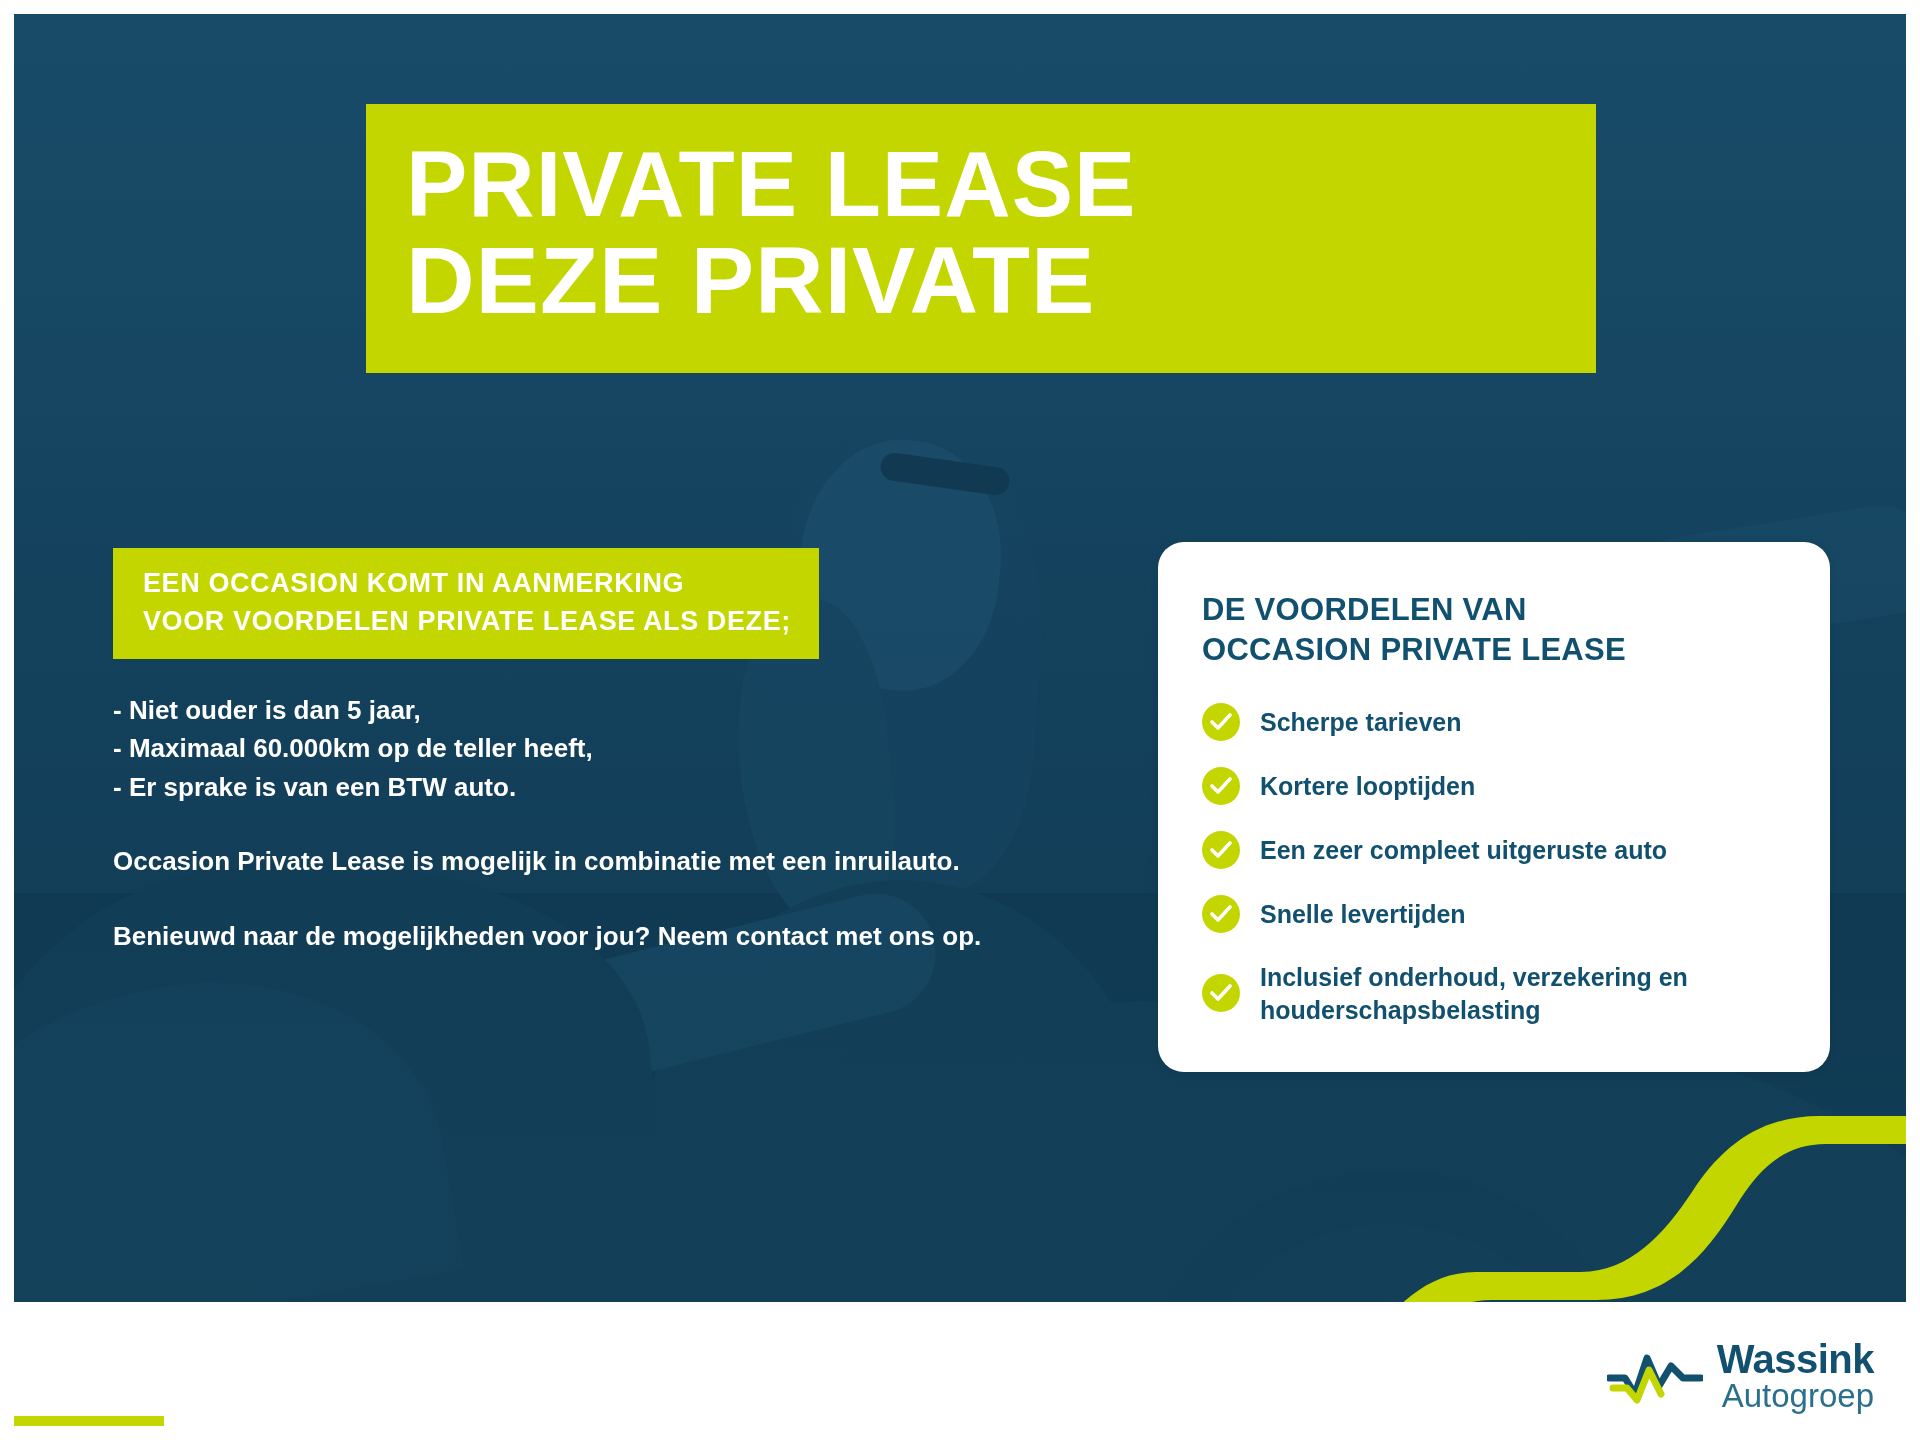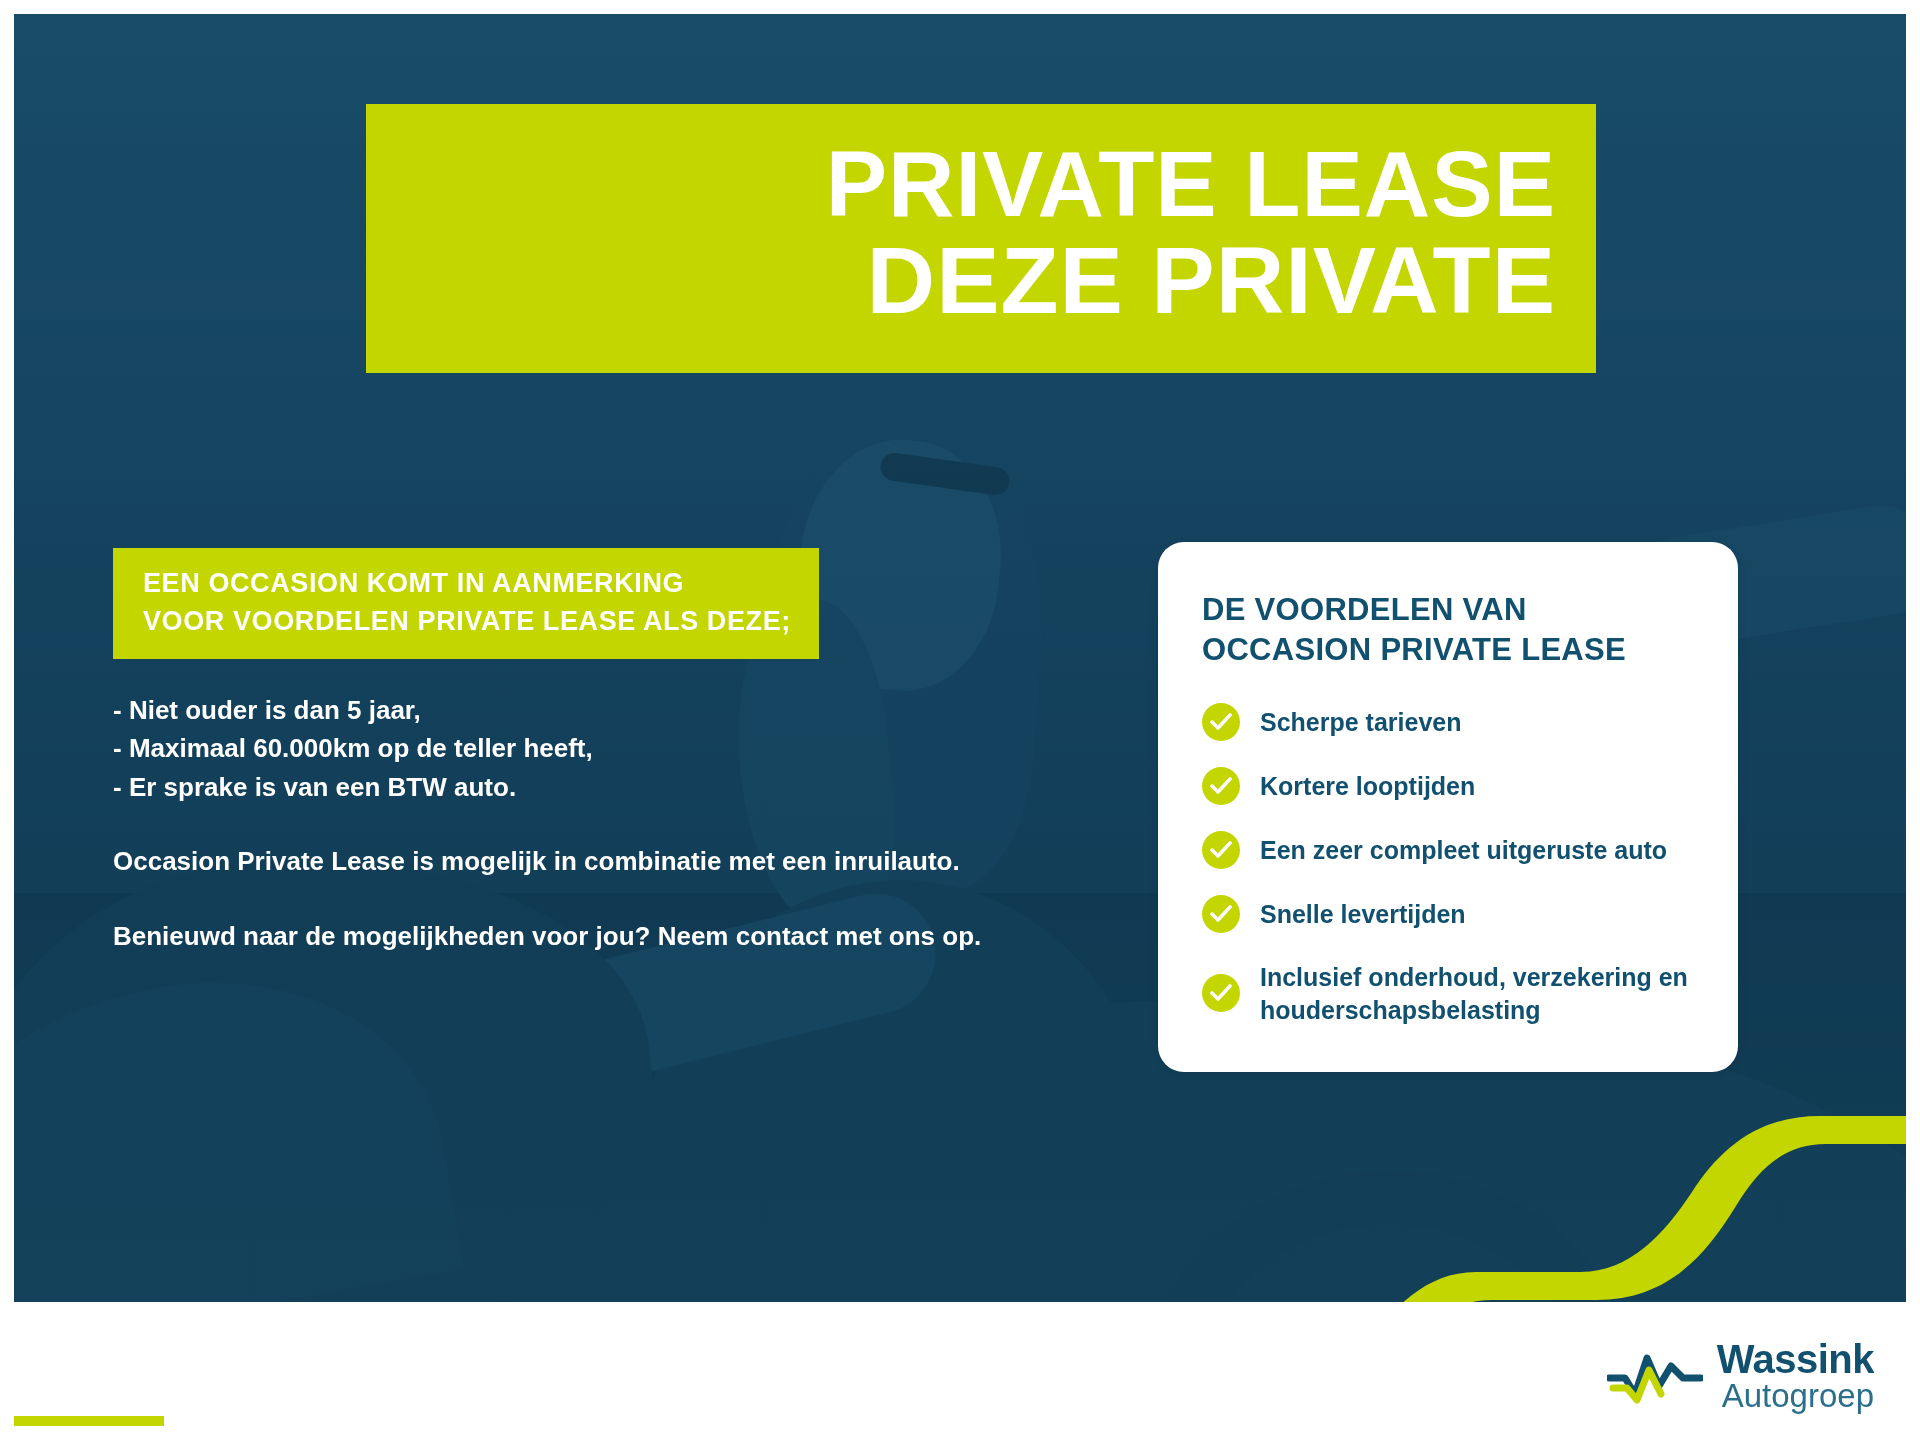--- a/index.html
+++ b/index.html
@@ -141,21 +141,21 @@
 
   
   .title-block {
     position: absolute;
     left: 366px;
     top: 104px;
     width: 1230px;
     background: #c3d600;
     padding: 34px 40px 44px 40px;
     z-index: 30;
-    text-align: right;
+    text-align: left;
   }
   .title-line {
     color: #ffffff;
     font-weight: bold;
     font-size: 92px;
     line-height: 1.02;
     letter-spacing: 1px;
     white-space: nowrap;
   }
   .title-line.two { font-size: 95px; }
@@ -188,21 +188,21 @@
     line-height: 1.48;
   }
   .left-body .bullets div { white-space: nowrap; }
   .left-body p { margin-top: 36px; white-space: nowrap; }
 
   
   .card {
     position: absolute;
     left: 1158px;
     top: 542px;
-    width: 580px;
+    width: 672px;
     background: #ffffff;
     border-radius: 26px;
     padding: 48px 44px 40px 44px;
     z-index: 30;
     box-shadow: 0 2px 10px rgba(0,0,0,0.08);
   }
   .card-title {
     color: #11506e;
     font-weight: bold;
     font-size: 31px;

